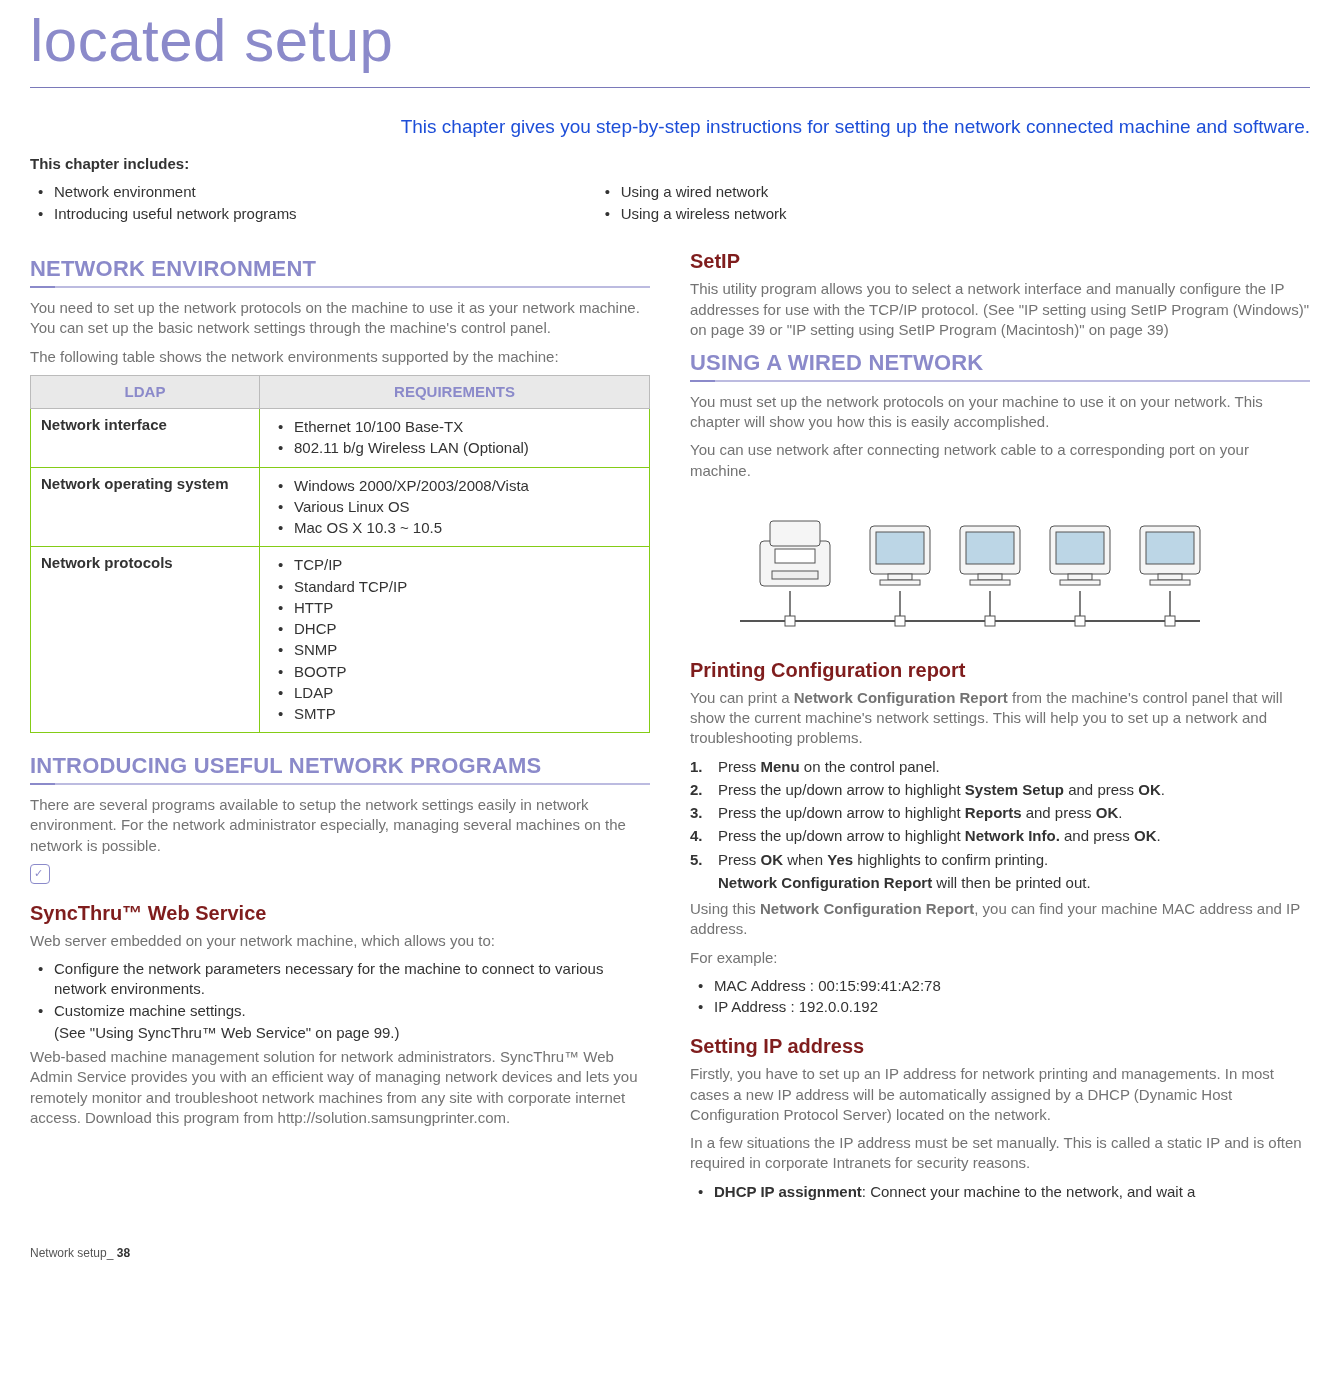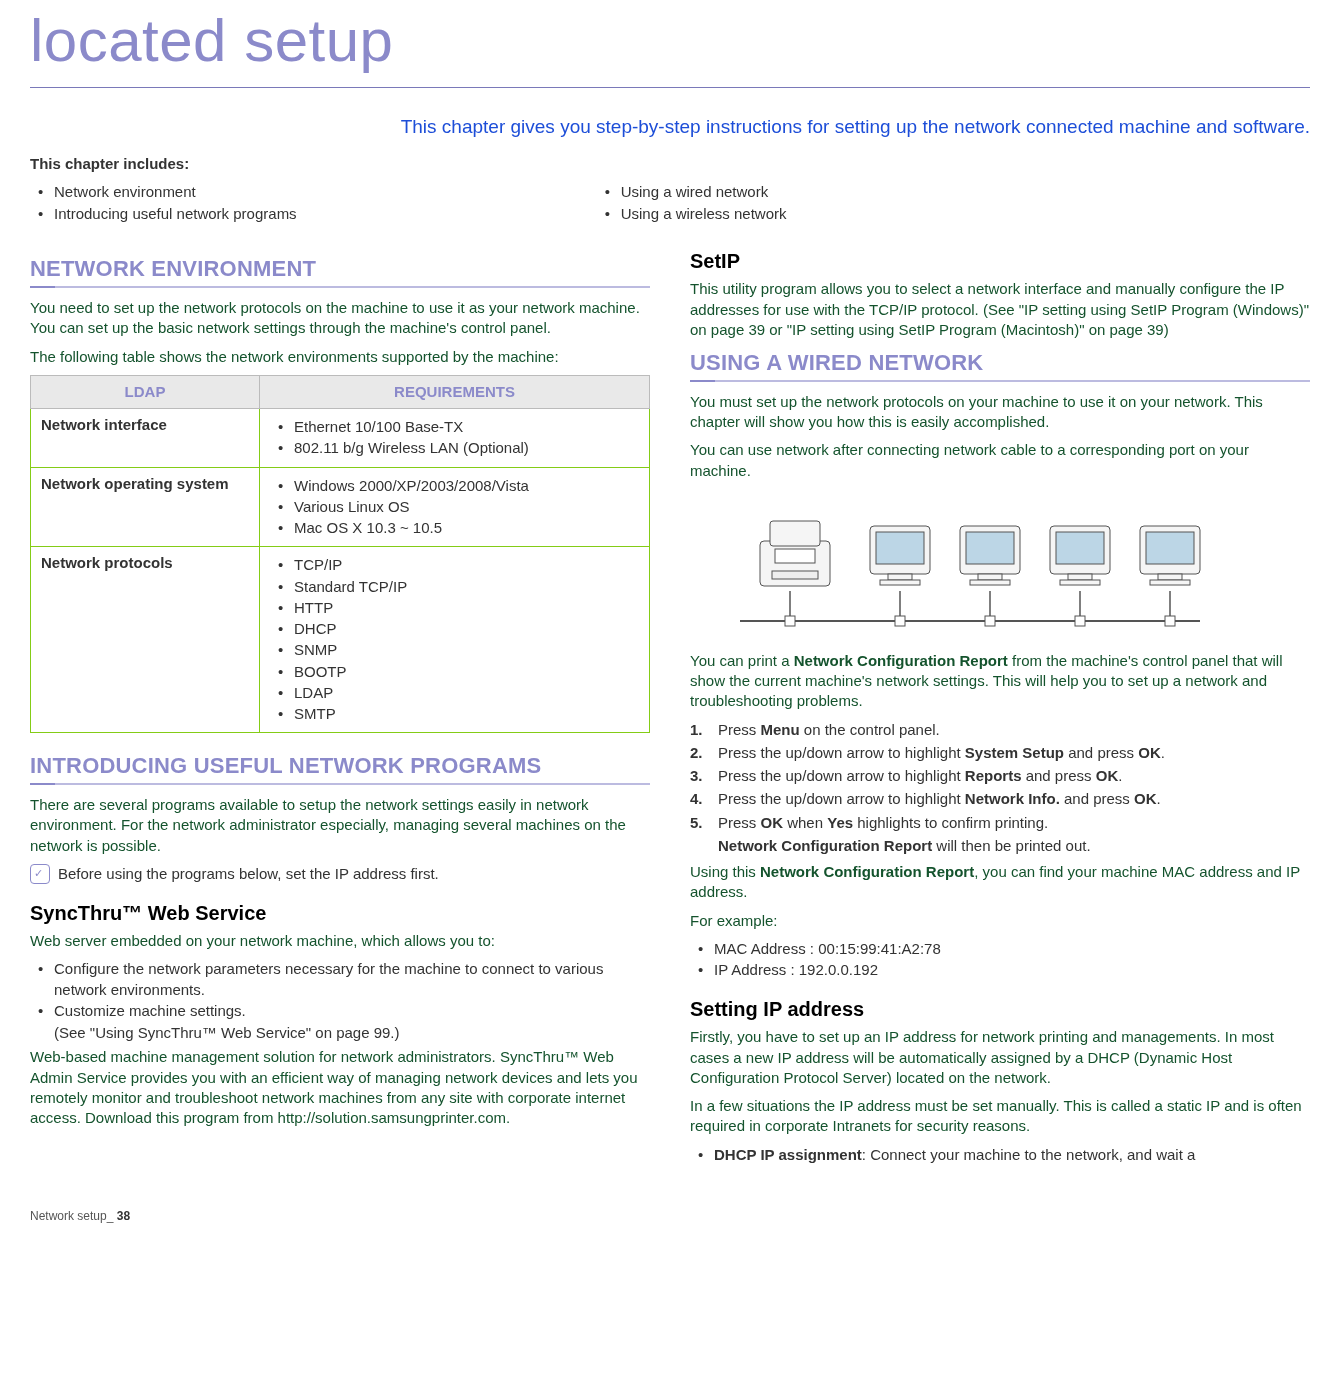--- a/index.html
+++ b/index.html
@@ -57,25 +57,25 @@
     margin-bottom: 2px;
   }
   .h2-rule {
     height: 2px;
     background: linear-gradient(to right, #8b8aca 0%, #8b8aca 4%, #bcbbe0 4%, #bcbbe0 100%);
     margin-bottom: 10px;
   }
   .h3 {
     font-size: 20px;
     font-weight: bold;
-    color: #000000;
+    color: #7f1d1d;
     margin-top: 16px;
     margin-bottom: 2px;
   }
-  p { margin: 4px 0 8px 0; color: #14532d; }
+  p { margin: 4px 0 8px 0; color: #737373; }
   .tbl {
     width: 100%;
     border-collapse: collapse;
     margin: 8px 0 18px 0;
     font-size: 15px;
   }
   .tbl th {
     background: #e9e9e9;
     color: #8b8aca;
     font-weight: bold;
@@ -191,21 +191,20 @@
       </table>
 
     <div class="h2">INTRODUCING USEFUL NETWORK PROGRAMS</div>
     <div class="h2-rule"></div>
     <p>There are several programs available to setup the network settings easily in network environment. For the network administrator especially, managing several machines on the network is possible.</p>
 
     <div class="note-row">
       <div class="note-icon">
           <span></span>
         </div>
-      <div>Before using the programs below, set the IP address first.</div>
     </div>
 
     <div class="h3">SyncThru™ Web Service</div>
     <p>Web server embedded on your network machine, which allows you to:</p>
     <ul class="bul">
       <li>Configure the network parameters necessary for the machine to connect to various network environments.</li>
       <li>
         <span>Customize machine settings.</span>
         <div style="margin-top:2px;">(See "Using SyncThru™ Web Service" on page 99.)</div>
       </li>
@@ -275,20 +274,21 @@
           <g transform="translate(410,35)">
             <rect x="0" y="0" width="60" height="48" rx="4"></rect>
             <rect x="6" y="6" width="48" height="32" fill="#bcd6e6"></rect>
             <rect x="18" y="48" width="24" height="6"></rect>
             <rect x="10" y="54" width="40" height="5"></rect>
           </g>
         </g>
       </svg>
     </div>
 
+    <div class="h3">Printing Configuration report</div>
     <p>
       <span>You can print a </span><span class="bold">Network Configuration Report</span><span> from the machine's control panel that will show the current machine's network settings. This will help you to set up a network and troubleshooting problems.</span>
     </p>
 
     <ol class="num">
       <li><span class="n">1.</span>
         <span>Press </span><span class="bold">Menu</span><span> on the control panel.</span>
       </li>
       <li><span class="n">2.</span>
         <span>Press the up/down arrow to highlight </span><span class="bold">System Setup</span><span> and press </span><span class="bold">OK</span><span>.</span>

